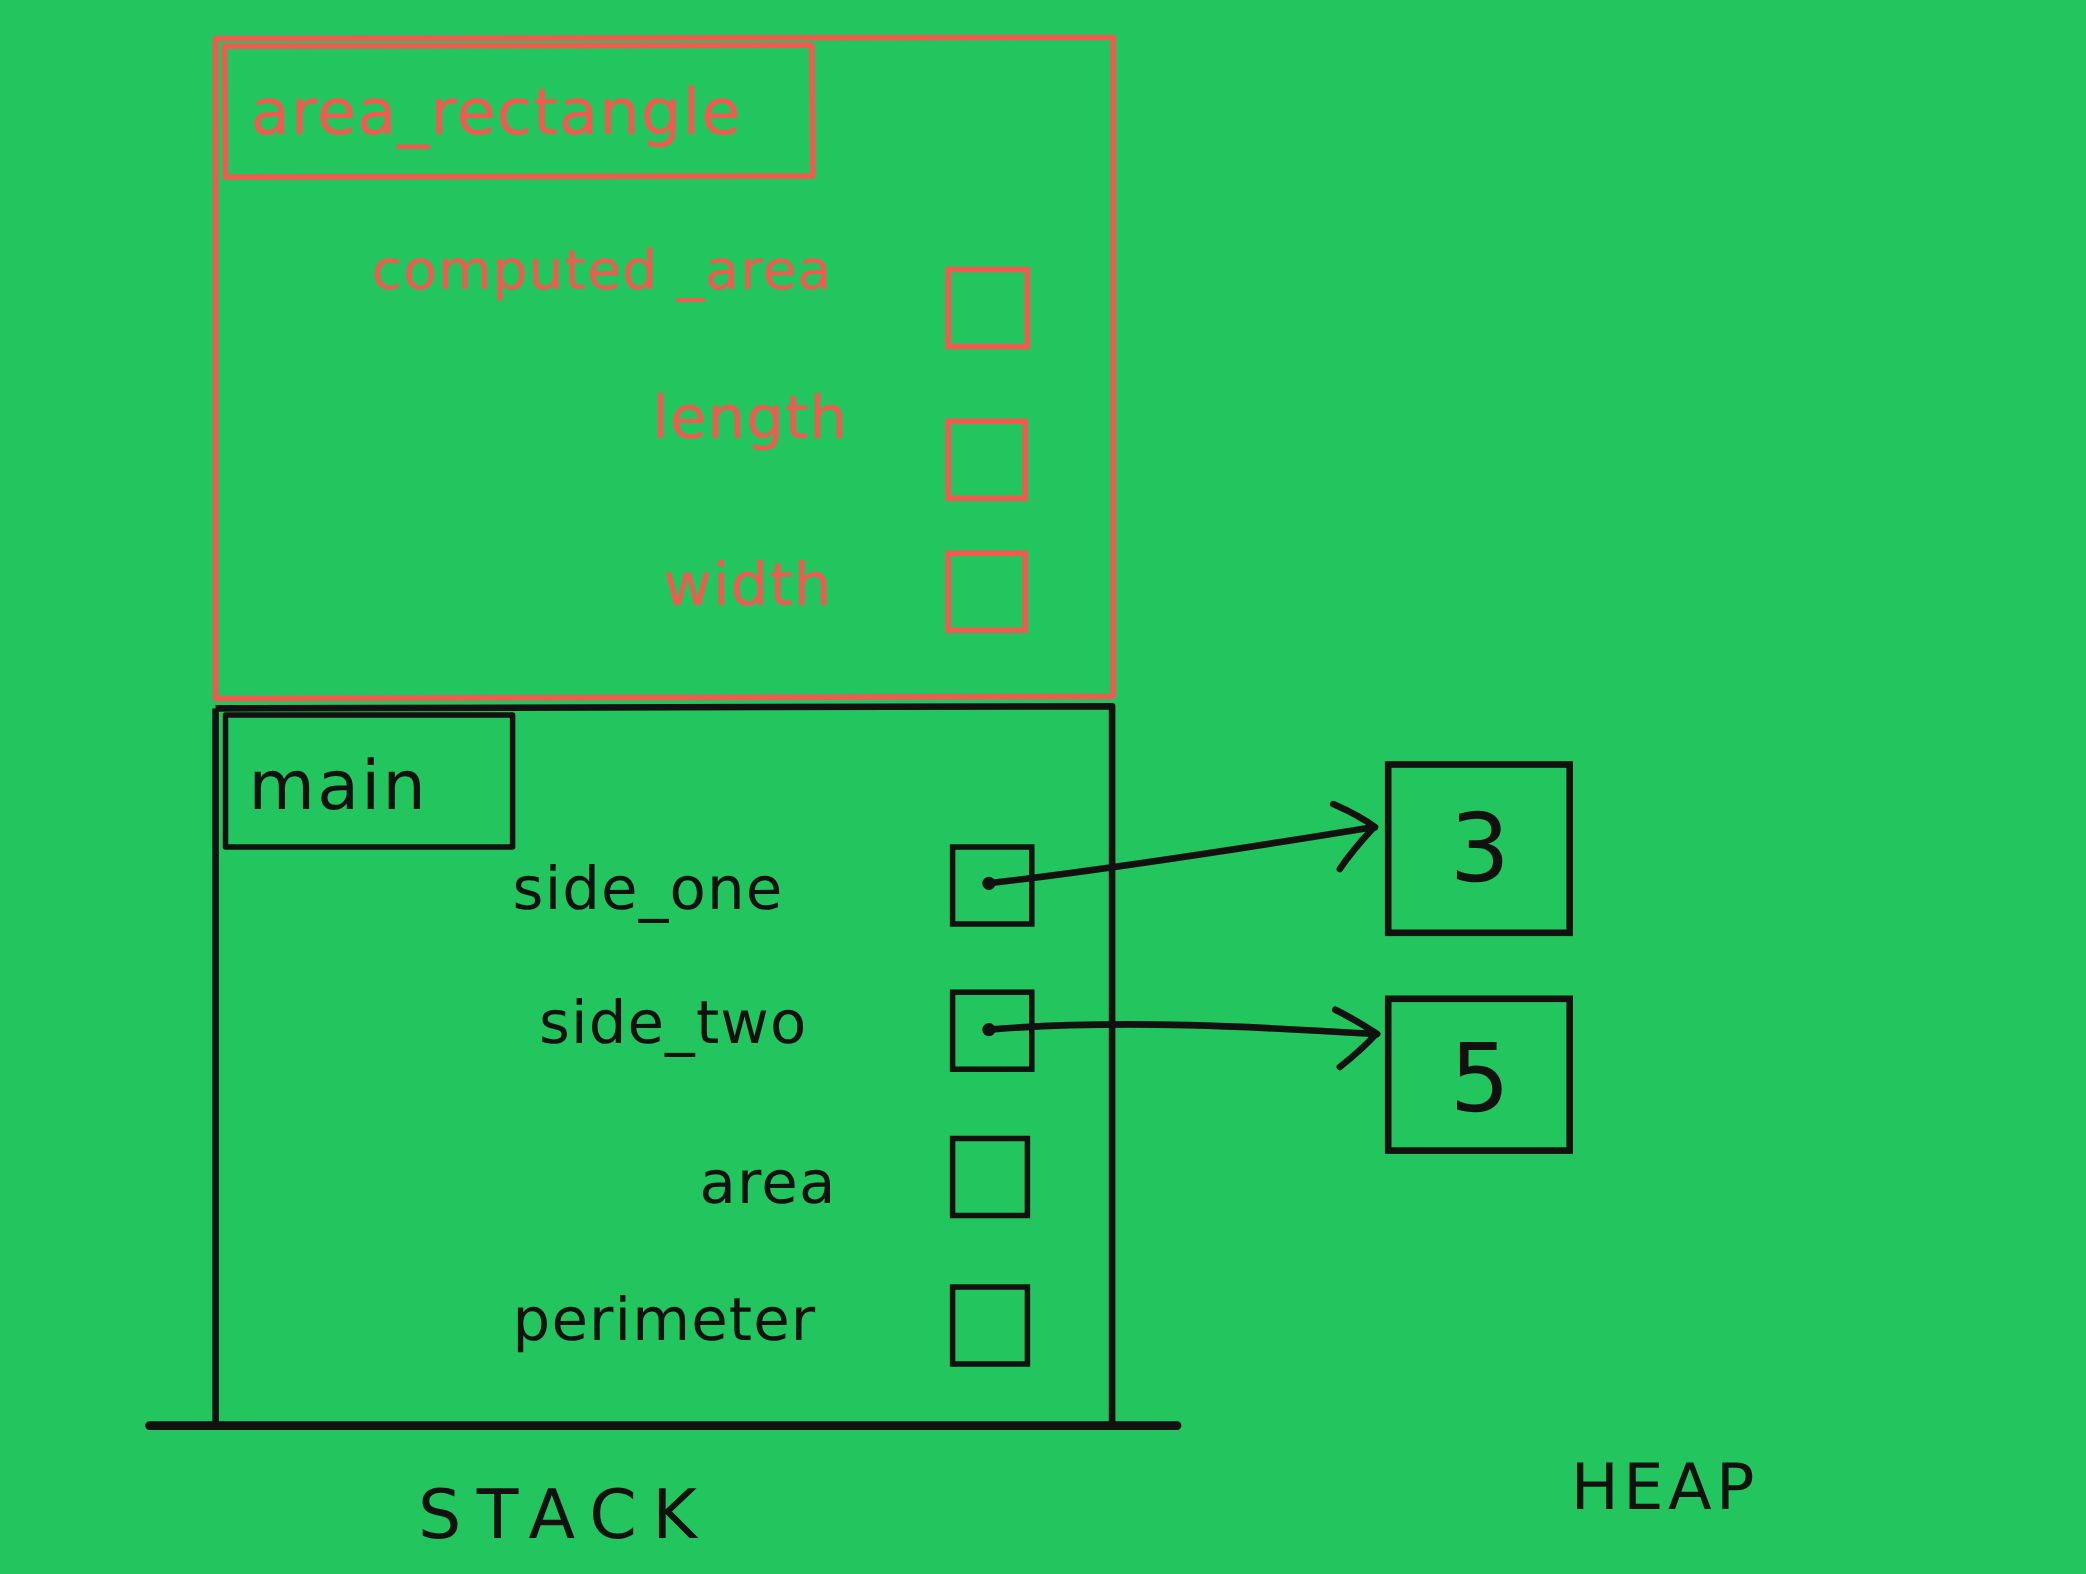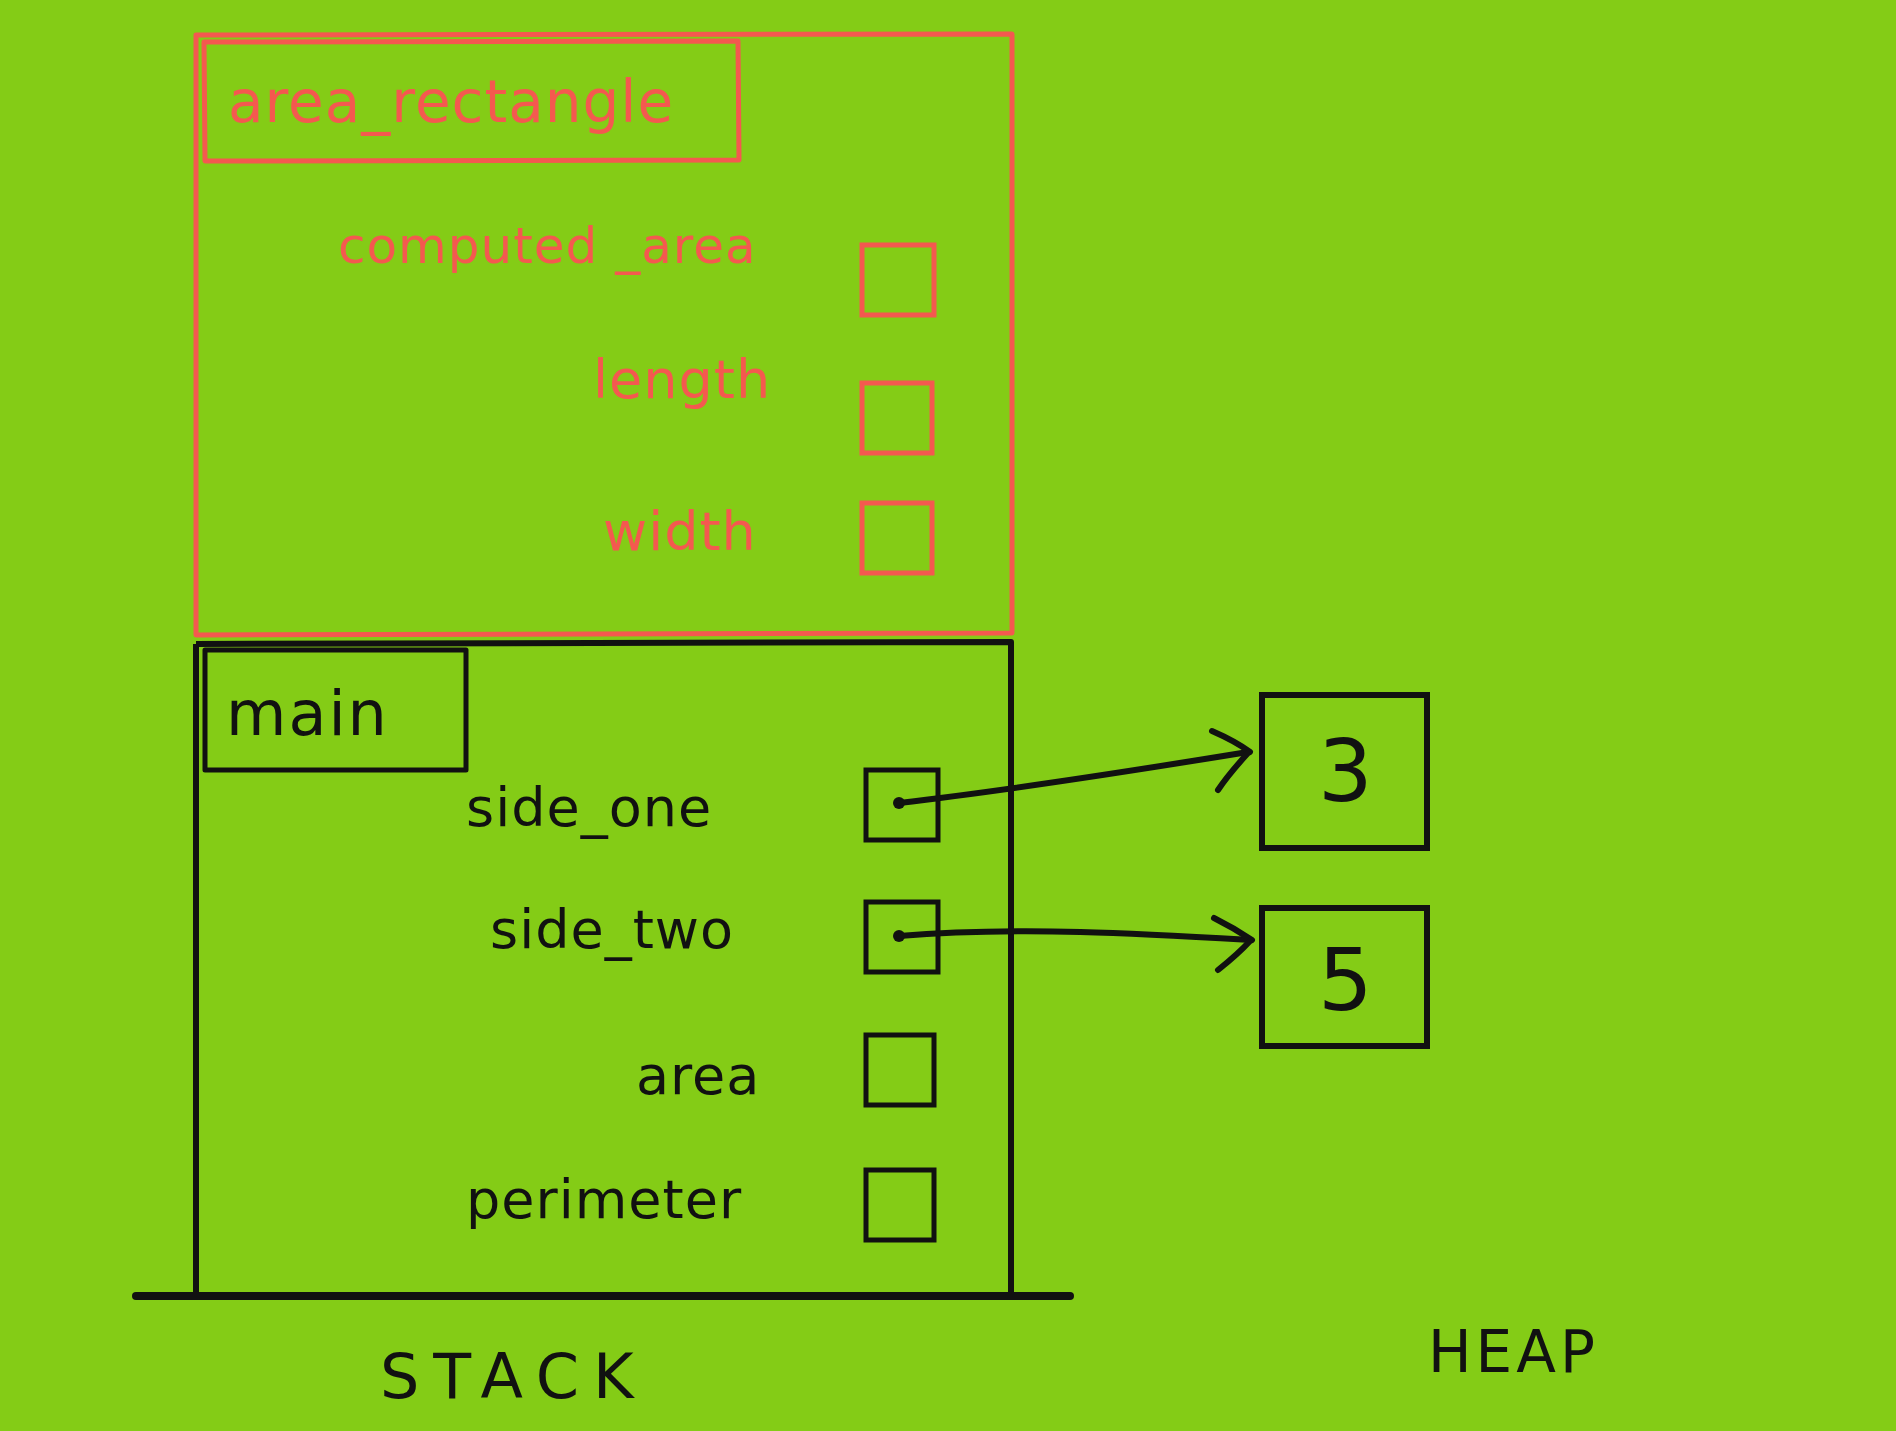--- a/index.html
+++ b/index.html
@@ -8,21 +8,21 @@
     padding: 0;
     background: #ffffff;
   }
   body {
     font-family: "DejaVu Sans", sans-serif;
   }
   #canvas {
     position: relative;
     width: 1896px;
     height: 1431px;
-    background: #84cc16;
+    background: #22c55e;
     overflow: hidden;
   }
   svg.sketch {
     position: absolute;
     left: 0;
     top: 0;
     width: 1896px;
     height: 1431px;
   }
   .hand {

